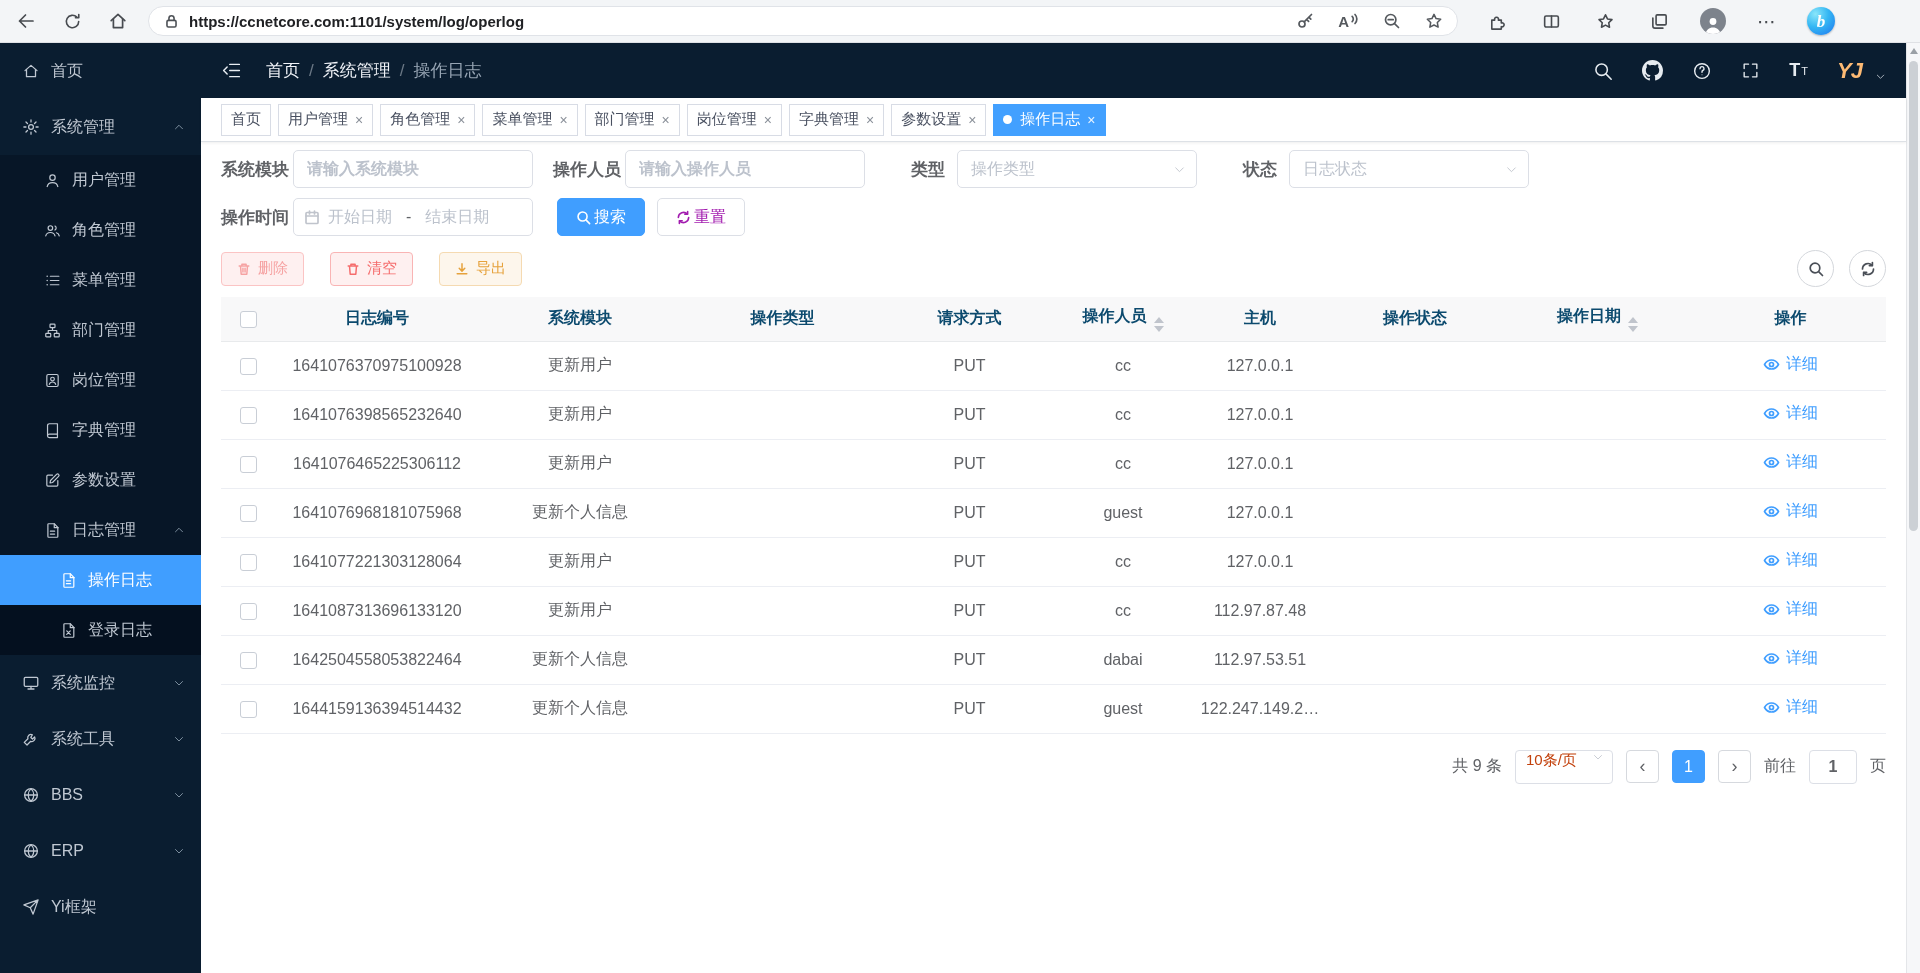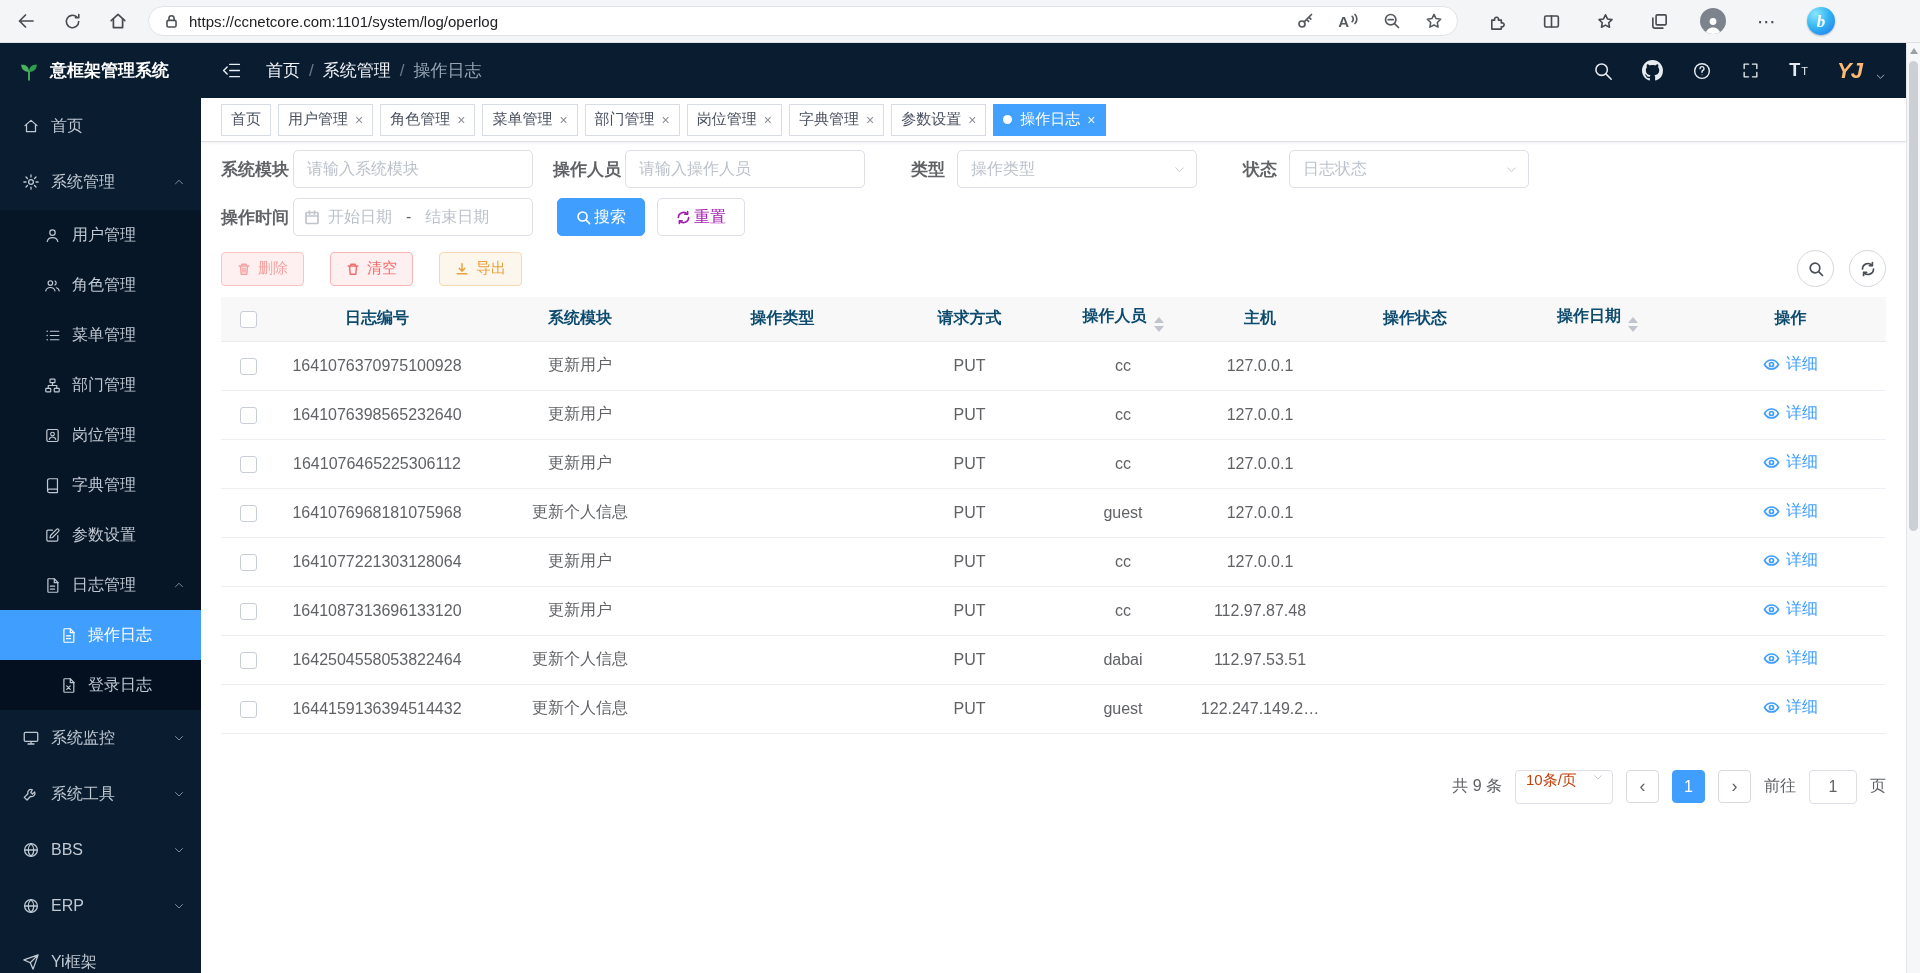--- a/index.html
+++ b/index.html
@@ -1,21 +1,21 @@
 <!DOCTYPE html>
 <html><head>
 <meta charset="utf-8">
 <style>
   * { margin:0; padding:0; box-sizing:border-box; }
   html,body { width:1920px; height:973px; overflow:hidden; background:#fff;
     font-family:"Liberation Sans","DejaVu Sans",sans-serif; }
   svg.ic { fill:none; stroke:currentColor; stroke-width:1.7; stroke-linecap:round; stroke-linejoin:round; display:block; }
   svg.icf { fill:currentColor; stroke:none; display:block; }
   button { font-family:inherit; cursor:pointer; background:none; border:none; }
-  input { font-family:inherit; outline:none; }
+  input { font-family:inherit; outline:none;font-weight:bold; }
   ::placeholder { color:#bcc2cc; opacity:1; }
 
   
   .chrome { height:43px; background:#f3f5f7; border-bottom:1px solid #dfe1e5; display:flex; align-items:center; }
   .navbtn { width:40px; height:36px; display:flex; align-items:center; justify-content:center; color:#474b50; margin-left:6px; border-radius:6px; }
   .addr { width:1310px; height:30px; margin-left:10px; background:#fff; border:1px solid #e0e3e8; border-radius:15px;
     display:flex; align-items:center; padding:0 14px; color:#4d5156; }
   .addr .url { border:none; flex:1; font-size:15px; color:#202124; background:transparent; margin-left:9px; }
   .aicon { color:#55595e; margin-left:24px; display:flex; }
   .chrome-right { display:flex; align-items:center; margin-left:12px; }
@@ -99,21 +99,21 @@
   table.grid { width:100%; border-collapse:collapse; table-layout:fixed; margin-top:10px; }
   .grid th { background:#f8f8f9; color:#0c4a6e; font-weight:bold; font-size:16px; height:44px; border-bottom:1px solid #e8eaec; text-align:center; }
   .grid td { height:49px; font-size:16px; color:#606266; text-align:center; border-bottom:1px solid #eceef3;
     overflow:hidden; text-overflow:ellipsis; white-space:nowrap; }
   .cbx { width:17px; height:17px; border:1px solid #c9ced6; border-radius:3px; background:#fff; display:inline-block; vertical-align:middle; cursor:pointer; }
   .sorters { display:inline-flex; flex-direction:column; gap:3px; margin-left:7px; vertical-align:-2px; }
   .s-up { width:0; height:0; border-left:5px solid transparent; border-right:5px solid transparent; border-bottom:6px solid #c0c4cc; }
   .s-dn { width:0; height:0; border-left:5px solid transparent; border-right:5px solid transparent; border-top:6px solid #c0c4cc; }
   .detail { display:inline-flex; align-items:center; gap:6px; color:#409eff; font-size:16px; cursor:pointer; text-decoration:none; }
 
-  .pager { display:flex; align-items:center; justify-content:flex-end; gap:13px; margin-top:36px; font-size:16px; color:#606266; }
+  .pager { display:flex; align-items:center; justify-content:flex-end; gap:13px; margin-top:16px; font-size:16px; color:#606266; }
   .psize { width:98px; height:34px; border:1px solid #dcdfe6; border-radius:4px; display:flex; align-items:flex-start; padding:0 8px 0 10px; font-size:15px; color:#c2410c; cursor:pointer; }
   .psize .scaret { margin-left:auto; color:#c0c4cc; }
   .pbtn { min-width:33px; height:33px; border:1px solid #d6d9de; border-radius:4px; background:#fff; color:#606266; font-size:18px;
     display:inline-flex; align-items:center; justify-content:center; }
   .pbtn.active { background:#409eff; border-color:#409eff; color:#fff; font-size:16px; cursor:default; }
   .pgoto { width:48px; height:34px; border:1px solid #dcdfe6; border-radius:4px; text-align:center; font-size:16px; color:#606266; }
 </style>
 </head>
 <body>
 
@@ -209,28 +209,20 @@
 </div>
 
 <div class="page-scrollbar">
   <div class="sb-arrow"></div>
   <div class="thumb"></div>
 </div>
 
 <div class="app">
 
   <aside class="sidebar">
-    <div class="logo">
-      <svg width="22" height="22" viewBox="0 0 24 24">
-        <path d="M12 13C12 8 9 5 3.5 5c0 5.5 3.5 8 8.5 8z" fill="#49b35e"></path>
-        <path d="M12 13c0-5 3-8 8.5-8 0 5.5-3.5 8-8.5 8z" fill="#2f9e4f"></path>
-        <path d="M12 21.5V13" stroke="#49b35e" stroke-width="2" stroke-linecap="round" fill="none"></path>
-      </svg>
-      <span>意框架管理系统</span>
-    </div>
 
     <div class="mi lv1">
       <svg class="ic" width="18" height="18" viewBox="0 0 24 24">
           <path d="M4 11.5 12 4.5l8 7"></path>
           <path d="M6 10v9.5h12V10"></path>
         </svg>
       <span>首页</span>
     </div>
 
     <div class="mi lv1">

